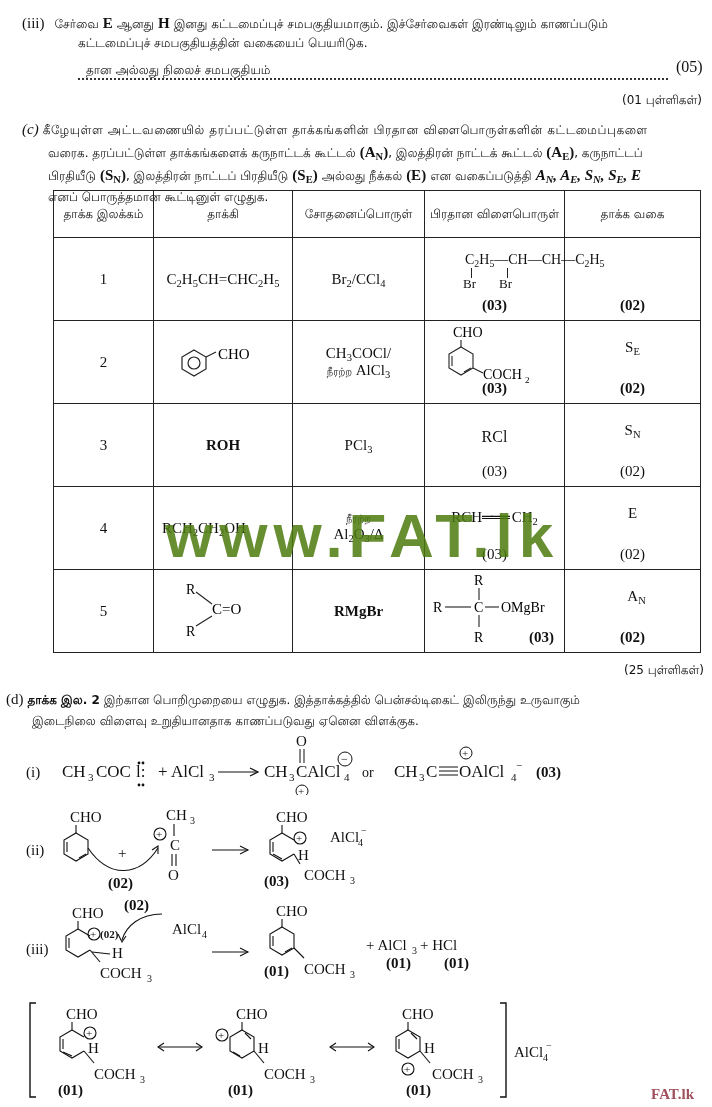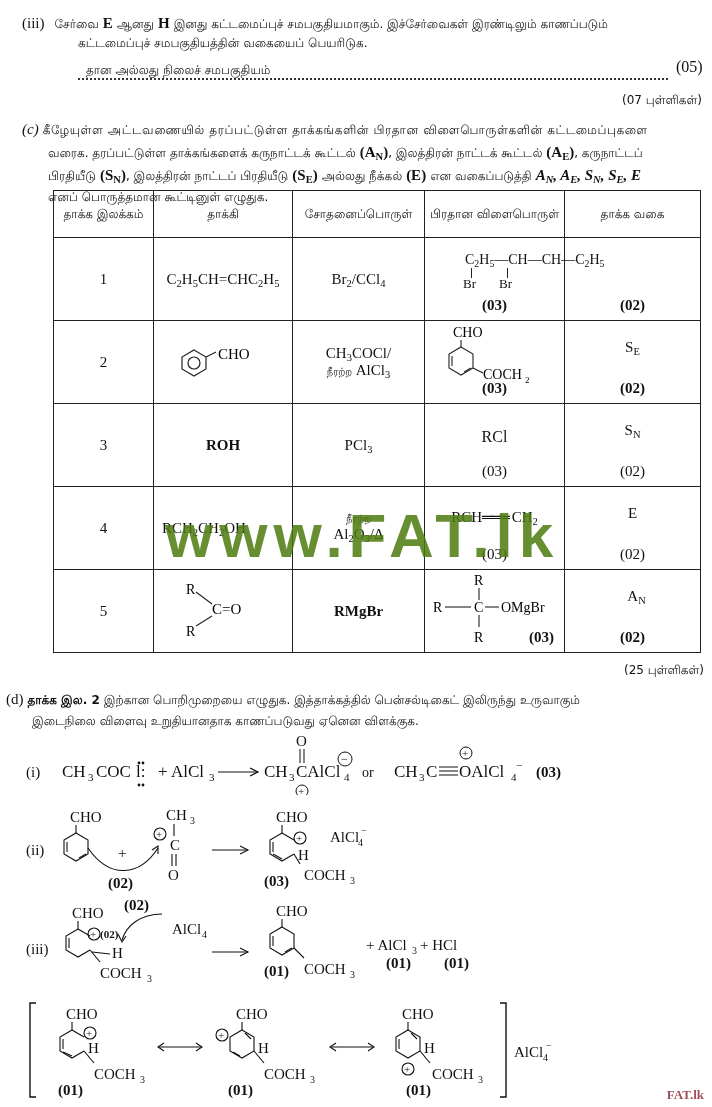--- a/index.html
+++ b/index.html
@@ -15,41 +15,41 @@
   
   .tbl { position:absolute; left:53px; top:190px; border-collapse:collapse; }
   .tbl td { border:1.5px solid #222; padding:0; text-align:center; vertical-align:middle;
             font-family:"Liberation Serif", serif; font-size:15px; position:relative; }
   .tbl .hd td { font-family:"DejaVu Sans", sans-serif; font-size:12px; height:46px; }
   .tbl .r td { height:82px; }
   .mark { position:absolute; bottom:6px; left:0; right:0; text-align:center; font-size:15px; }
   .mark.b { font-weight:bold; }
   .watermark { position:absolute; left:165px; top:500px; font-family:"Liberation Sans", sans-serif;
                font-weight:bold; font-size:62px; color:#4d7c0f; opacity:0.85; letter-spacing:6px; }
-  .footer-brand { position:absolute; right:8px; bottom:4px; font-family:"Liberation Serif", serif;
-                  font-size:13px; color:#a0505c; font-weight:bold; }
+  .footer-brand { position:absolute; right:18px; bottom:4px; font-family:"Liberation Serif", serif;
+                  font-size:15px; color:#a0505c; font-weight:bold; }
 </style>
 </head>
 <body>
 
 <div class="abs line" style="left:22px; top:12px; width:690px;">
   <span class="ser" style="font-size:15px;">(iii)</span>
   <span class="ta" style="margin-left:6px;">சேர்வை</span>
   <span class="ser b" style="font-size:15px;">E</span>
   <span class="ta">ஆனது</span>
   <span class="ser b" style="font-size:15px;">H</span>
   <span class="ta">இனது கட்டமைப்புச் சமபகுதியமாகும். இச்சேர்வைகள் இரண்டிலும் காணப்படும்</span>
 </div>
 <div class="abs ta" style="left:78px; top:36px;">கட்டமைப்புச் சமபகுதியத்தின் வகையைப் பெயரிடுக.</div>
 <div class="abs dots" style="left:78px; top:60px; width:590px; height:18px;">
   <span class="ta" style="margin-left:8px;">தான அல்லது நிலைச் சமபகுதியம்</span>
 </div>
 <div class="abs ser" style="left:676px; top:58px; font-size:16px;">(05)</div>
 <div class="abs" style="right:10px; top:90px;">
-  <span class="ta" style="font-size:12px;">(07 புள்ளிகள்)</span>
+  <span class="ta" style="font-size:12px;">(01 புள்ளிகள்)</span>
 </div>
 
 <div class="abs" style="left:22px; top:118px; width:690px;">
   <div class="line"><span class="ser" style="font-size:15px; font-style:italic;">(c)</span>
     <span class="ta" style="margin-left:0; letter-spacing:0.6px;">கீழேயுள்ள அட்டவணையில் தரப்பட்டுள்ள தாக்கங்களின் பிரதான விளைபொருள்களின் கட்டமைப்புகளை</span></div>
   <div class="line" style="padding-left:26px;">
     <span class="ta">வரைக. தரப்பட்டுள்ள தாக்கங்களைக் கருநாட்டக் கூட்டல்</span>
     <span class="ser b" style="font-size:15px;">(A<sub>N</sub>)</span><span class="ta">, இலத்திரன் நாட்டக் கூட்டல்</span>
     <span class="ser b" style="font-size:15px;">(A<sub>E</sub>)</span><span class="ta">, கருநாட்டப்</span>
   </div>

